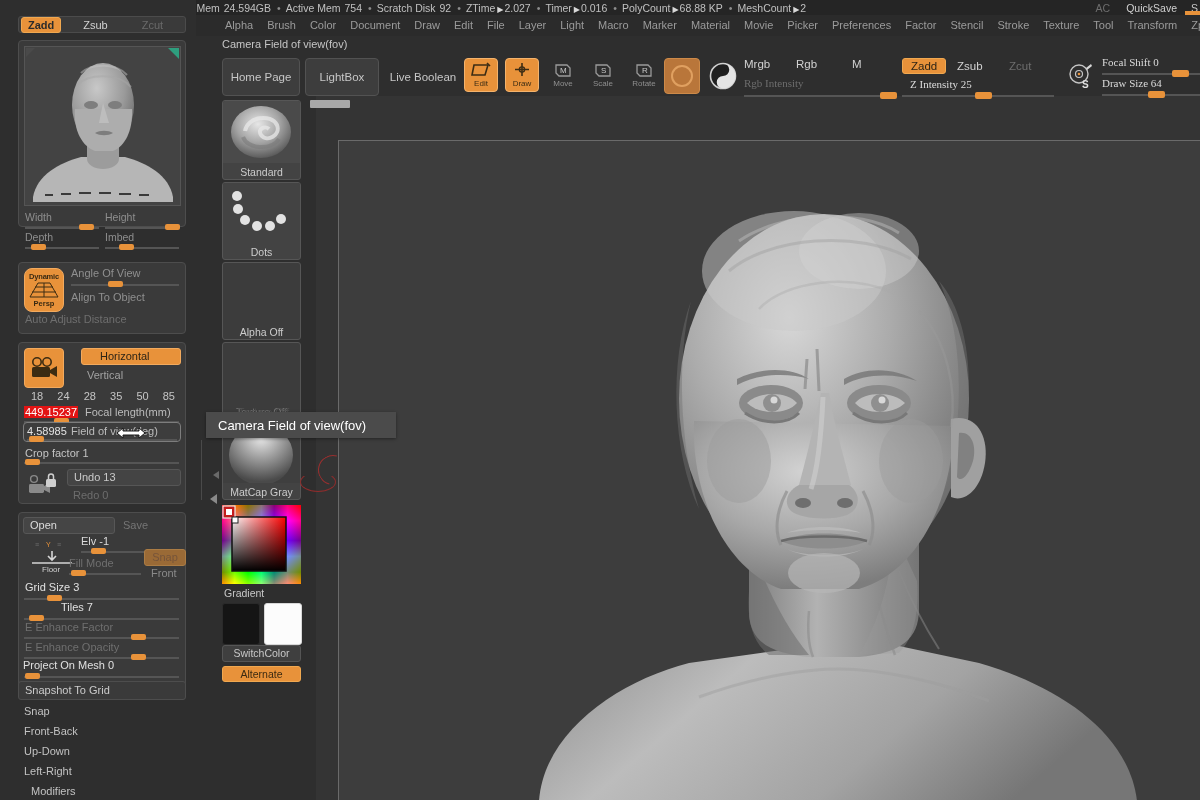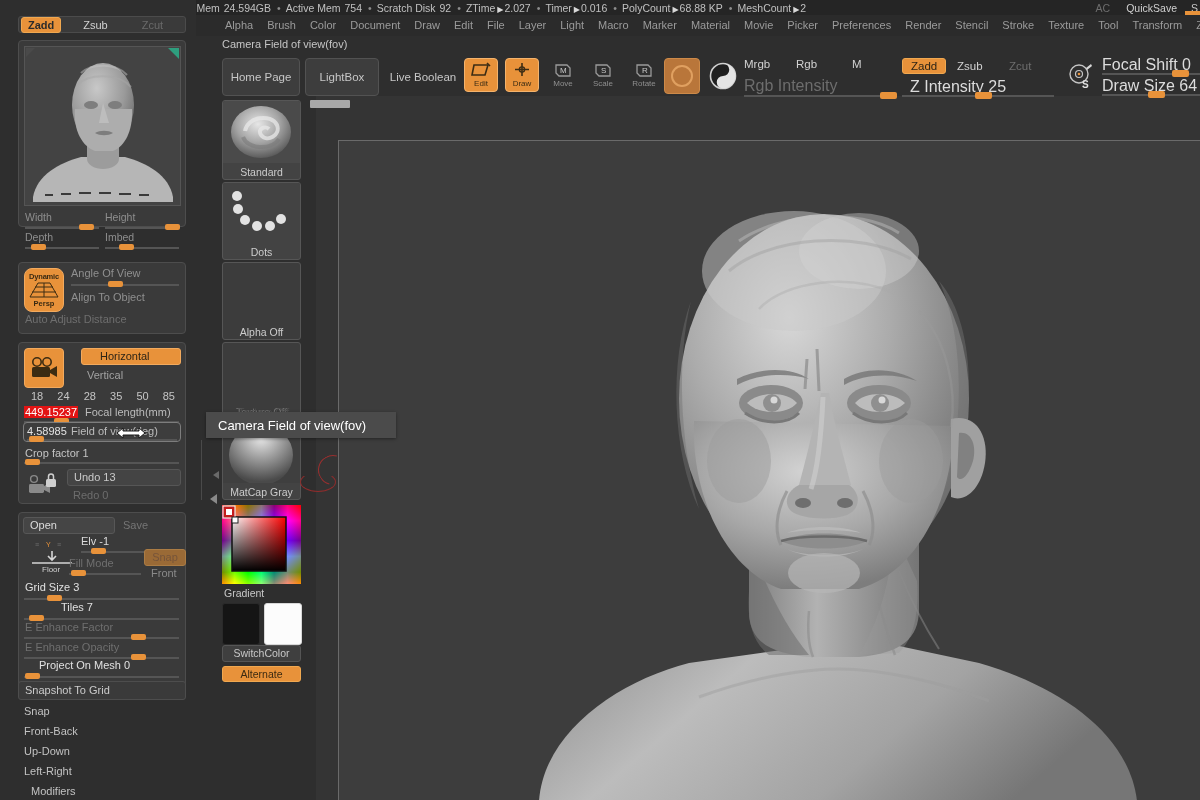--- a/index.html
+++ b/index.html
@@ -145,21 +145,21 @@
           display:flex; flex-direction:column; align-items:center; justify-content:center;}
   .obtn-lbl { font-size:8px; color:#3c2c14; margin-top:1px;}
   .gbtn { position:absolute; width:34px; height:34px;
           display:flex; flex-direction:column; align-items:center; justify-content:center;}
   .gbtn-lbl { font-size:8px; color:#8f8f8f; margin-top:1px;}
 
   .mbtn { position:absolute; font-size:11.5px; color:#d2d2d2; }
   .mbtn.dim { color:#6d6d6d; }
   .mbtn.on { background:#e8923a; color:#2d2416; border:1px solid #f0a850;
              border-radius:3px; padding:1px 8px; }
-  .sliderlbl { position:absolute; font-size:16px; }
+  .sliderlbl { position:absolute; font-size:11px;font-family:Liberation Serif, serif; }
   .thintrack { position:absolute; height:2px; background:#555555; }
   .thinknob  { position:absolute; width:17px; height:7px; background:#e8923a; border-radius:2px;}
 
   
   .canvas { position:absolute; left:316px; top:96px; width:884px; height:704px; background:#343434;}
   .canvasframe { position:absolute; left:338px; top:140px; width:862px; height:660px;
                  background:#3d3d3d; border-left:1px solid #6a6a6a; border-top:1px solid #6a6a6a;}
   .scrollchip { position:absolute; left:310px; top:100px; width:40px; height:8px;
                 background:#a8a8a8; border-radius:1px;}
 
@@ -314,21 +314,21 @@
       <span class="menu-item">Edit</span>
       <span class="menu-item">File</span>
       <span class="menu-item">Layer</span>
       <span class="menu-item">Light</span>
       <span class="menu-item">Macro</span>
       <span class="menu-item">Marker</span>
       <span class="menu-item">Material</span>
       <span class="menu-item">Movie</span>
       <span class="menu-item">Picker</span>
       <span class="menu-item">Preferences</span>
-      <span class="menu-item">Render</span>
+      <span class="menu-item">Factor</span>
       <span class="menu-item">Stencil</span>
       <span class="menu-item">Stroke</span>
       <span class="menu-item">Texture</span>
       <span class="menu-item">Tool</span>
       <span class="menu-item">Transform</span>
       <span class="menu-item">Zplugin</span>
     </div>
 
   <div class="sidebar">
 
@@ -478,21 +478,21 @@
       <div class="sld-knob" style="left:10px;top:102px;"></div>
 
       <span style="position:absolute;left:6px;top:108px;color:#6f6f6f;font-size:11px;">E Enhance Factor</span>
       <div class="sld-track" style="left:5px; top:124px; width:155px;"></div>
       <div class="sld-knob" style="left:112px;top:121px;"></div>
 
       <span style="position:absolute;left:6px;top:128px;color:#6f6f6f;font-size:11px;">E Enhance Opacity</span>
       <div class="sld-track" style="left:5px; top:144px; width:155px;"></div>
       <div class="sld-knob" style="left:112px;top:141px;"></div>
 
-      <span style="position:absolute;left:20px;top:146px;color:#e0e0e0;font-size:11px;">Project On Mesh 0</span>
+      <span style="position:absolute;left:4px;top:146px;color:#e0e0e0;font-size:11px;">Project On Mesh 0</span>
       <div class="sld-track" style="left:5px; top:163px; width:155px;"></div>
       <div class="sld-knob" style="left:6px; top:160px;"></div>
     </div>
 
     <div class="listbtn" style="top:681px;">Snapshot To Grid</div>
     <div class="listrow" style="top:702px;">Snap</div>
     <div class="listrow" style="top:722px;">Front-Back</div>
     <div class="listrow" style="top:742px;">Up-Down</div>
     <div class="listrow" style="top:762px;">Left-Right</div>
     <div class="listrow" style="top:782px;margin-left:7px;">Modifiers</div>

